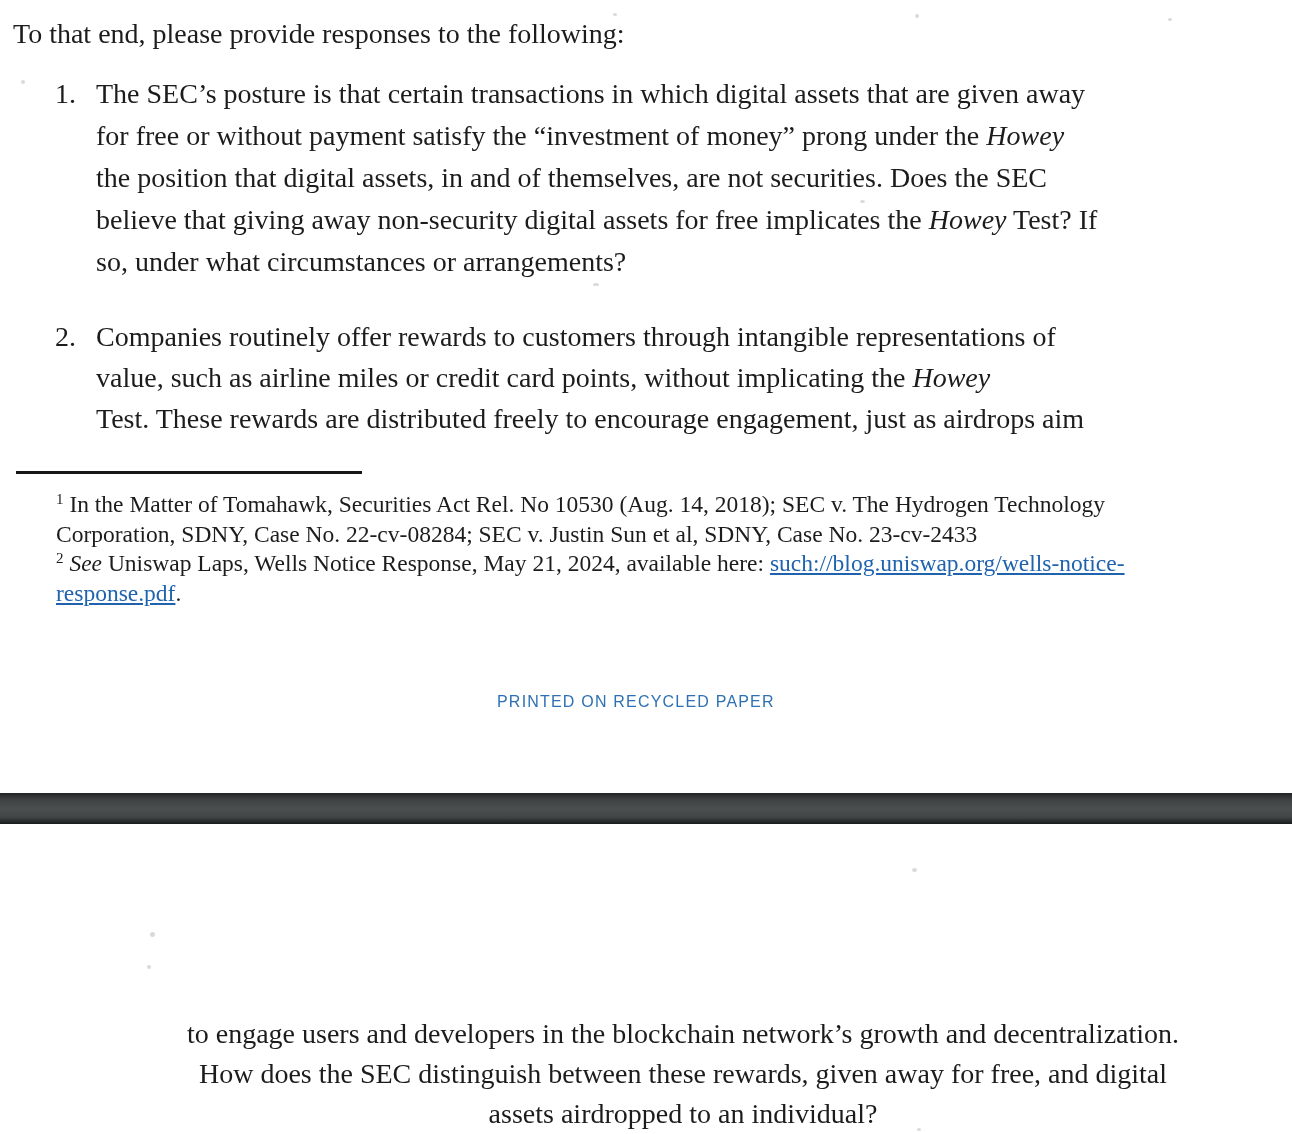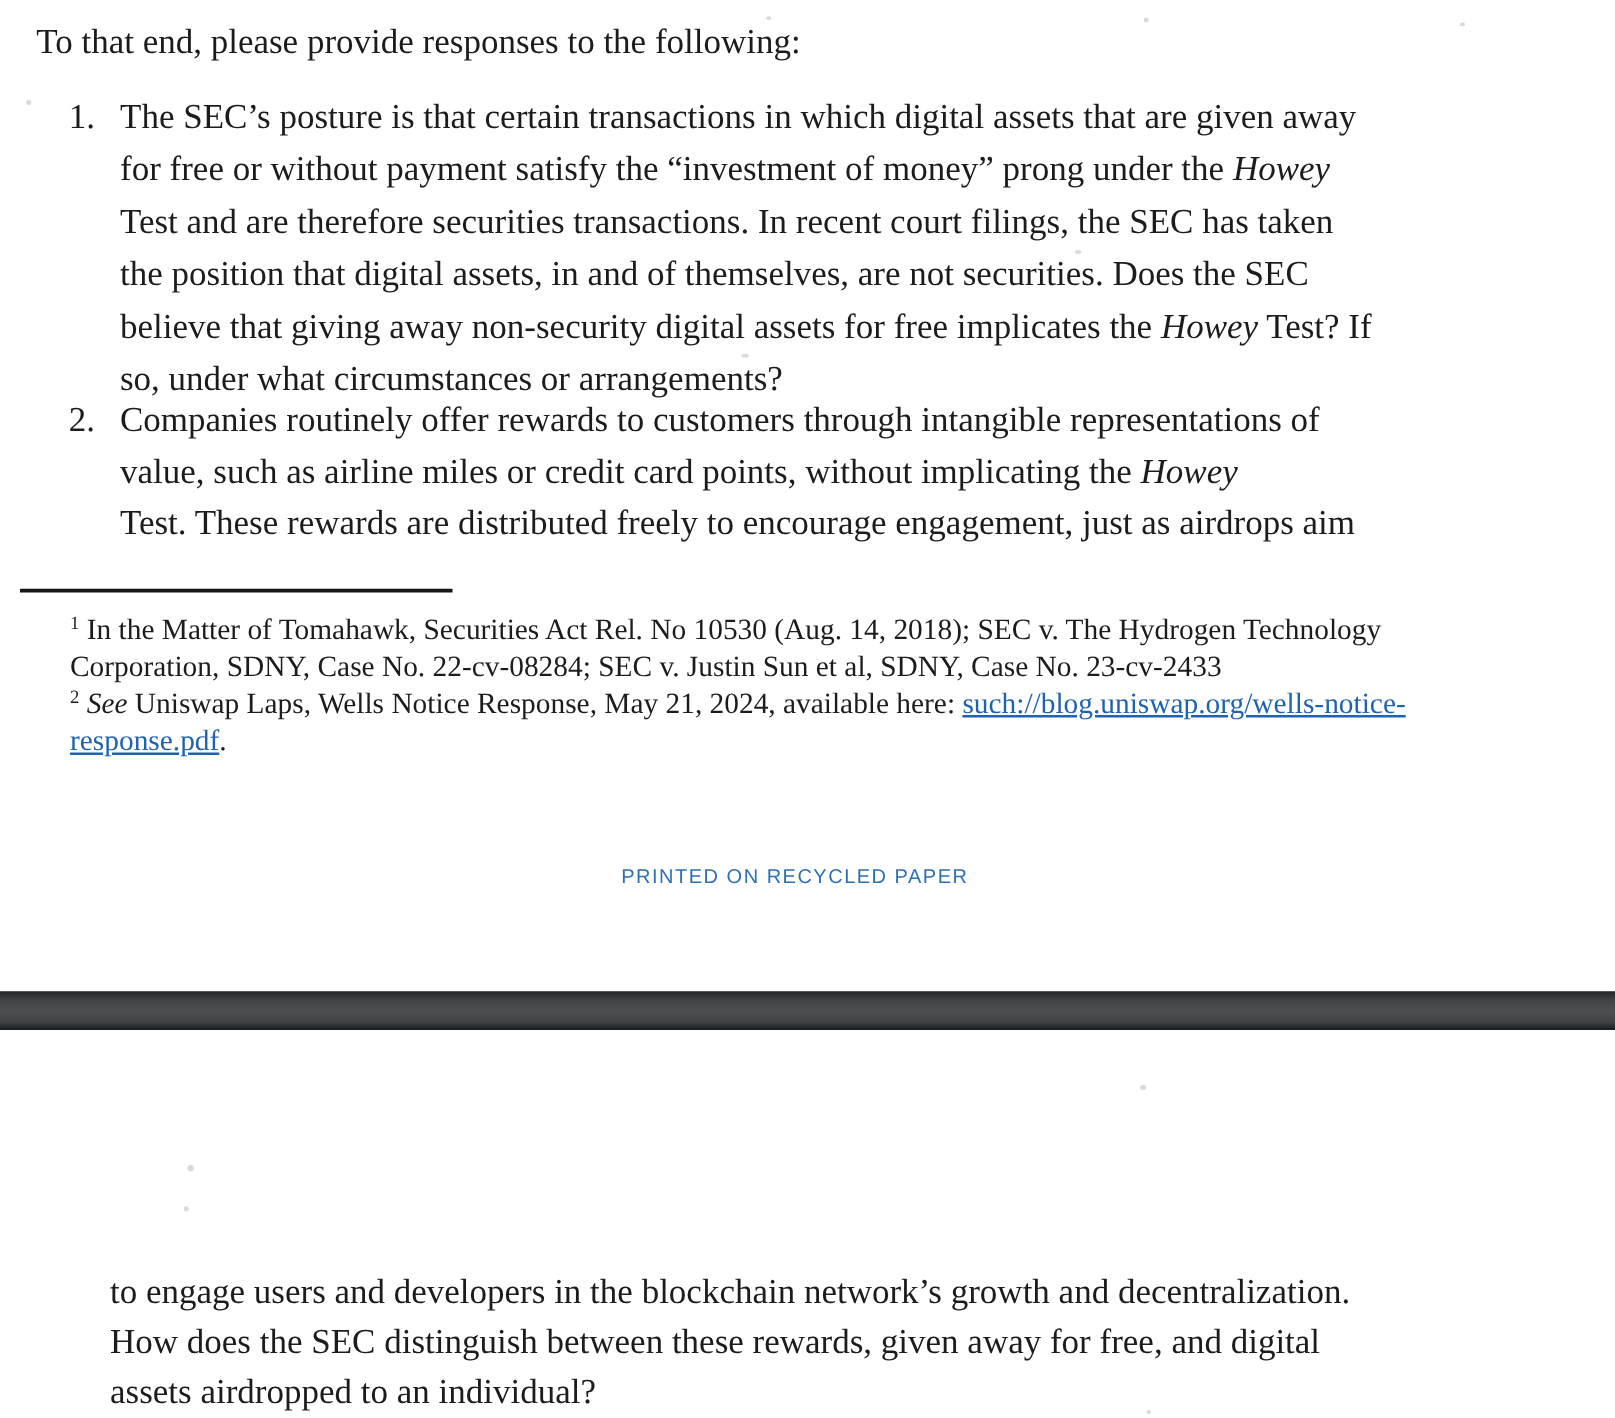--- a/index.html
+++ b/index.html
@@ -14,21 +14,21 @@
     overflow: hidden;
     font-family: "Liberation Serif", serif;
     color: var(--c-text, #1c1c1c);
   }
 
   
   .scan-page { position: absolute; left: 0; top: 0; width: 1292px; }
 
   .intro-line {
     position: absolute;
-    left: 29px;
+    left: 13px;
     top: 13px;
     font-size: 28px;
     line-height: 42px;
     white-space: nowrap;
   }
 
   .question {
     position: absolute;
     left: 55px;
     width: 1220px;
@@ -107,21 +107,21 @@
       #181b1c 100%);
   }
 
   
   .page2-text {
     position: absolute;
     left: 88px;
     top: 1014px;
     width: 1190px;
   }
-  .page2-text .body-line { line-height: 40px; }
+  .page2-text .body-line { line-height: 40px; text-align: center; }
 
   
   .speck {
     position: absolute;
     background: #a9adaf;
     border-radius: 50%;
     opacity: 0.45;
   }
 </style>
 </head>
@@ -129,21 +129,20 @@
 
 <div class="scan-page">
 
   <div class="intro-line">To that end, please provide responses to the following:</div>
 
   <div class="question" id="question-1">
     <span class="q-num">1.</span>
     <div class="q-lines">
       <div class="body-line"><span>The SEC’s posture is that certain transactions in which digital assets that are given away</span></div>
       <div class="body-line"><span>for free or without payment satisfy the “investment of money” prong under the </span><span class="it">Howey</span></div>
-      <div class="body-line"><span>Test and are therefore securities transactions. In recent court filings, the SEC has taken</span></div>
       <div class="body-line"><span>the position that digital assets, in and of themselves, are not securities. Does the SEC</span></div>
       <div class="body-line"><span>believe that giving away non-security digital assets for free implicates the </span><span class="it">Howey</span><span> Test? If</span></div>
       <div class="body-line"><span>so, under what circumstances or arrangements?</span></div>
     </div>
   </div>
 
   <div class="question" id="question-2">
     <span class="q-num">2.</span>
     <div class="q-lines">
       <div class="body-line"><span>Companies routinely offer rewards to customers through intangible representations of</span></div>

